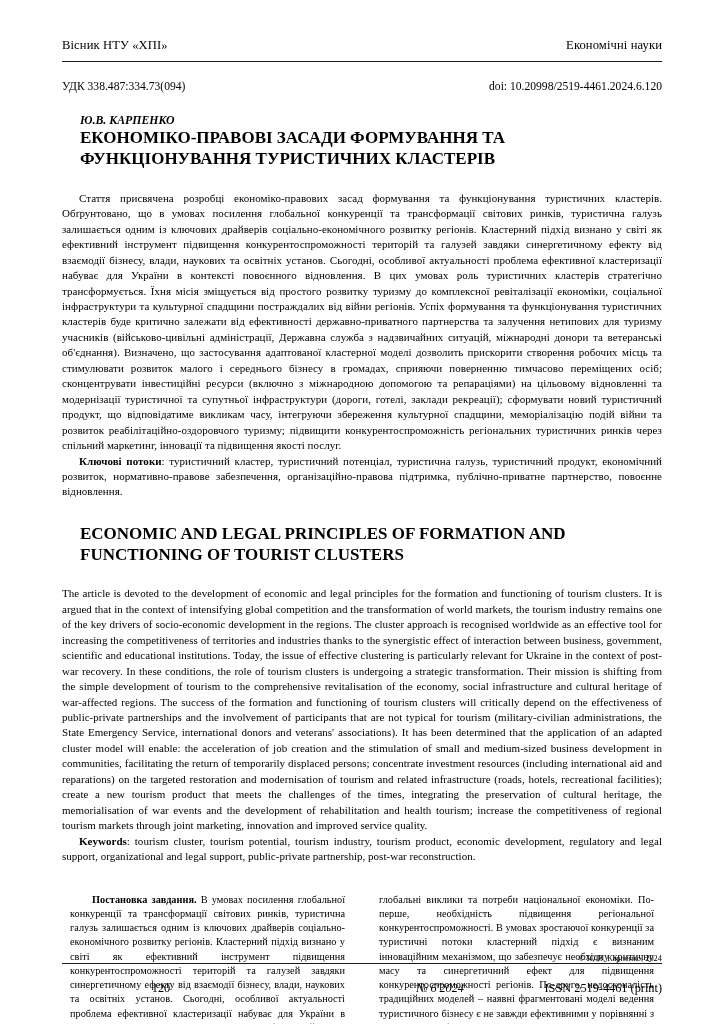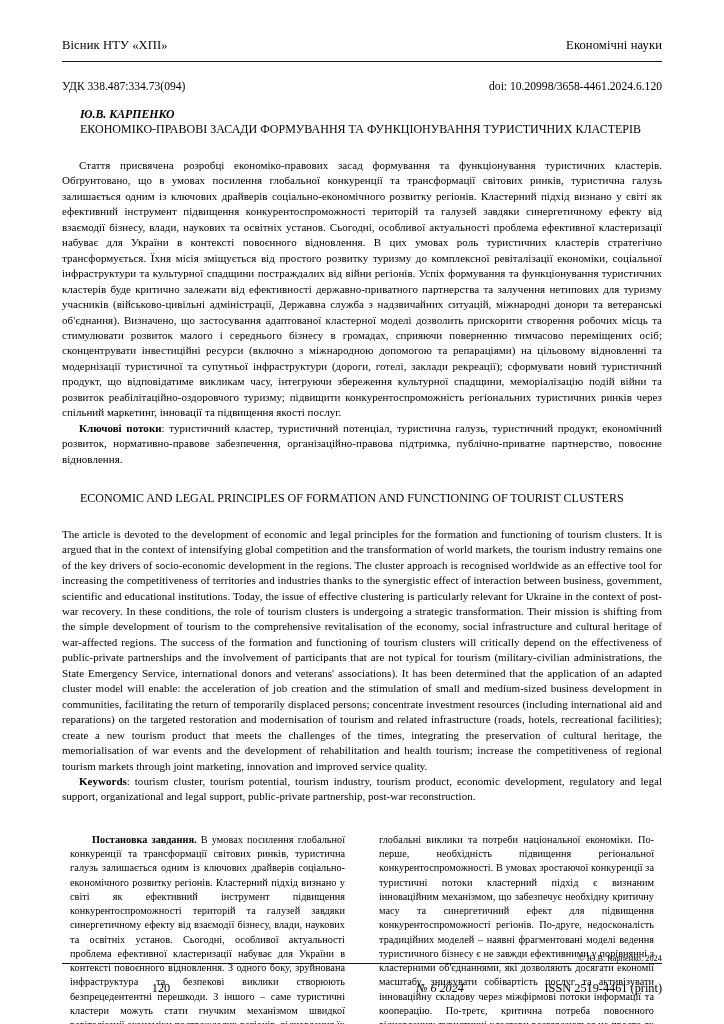--- a/index.html
+++ b/index.html
@@ -45,32 +45,32 @@
   
   .idline {
     display: flex;
     justify-content: space-between;
     align-items: baseline;
     font-size: 11.6px;
     margin-top: 18px;
   }
 
   
-  .titleblock { margin-top: 14px; }
+  .titleblock { margin-top: 20px; }
   .titleblock.en { margin-top: 24px; }
   .author {
     font-size: 11.8px;
     font-weight: bold;
     font-style: italic;
     margin-left: 18px;
     line-height: 1.22;
   }
   .arttitle {
-    font-size: 12px;
-    font-weight: normal;
+    font-size: 17px;
+    font-weight: bold;
     margin-left: 18px;
     line-height: 1.22;
     margin-top: 1px;
     text-transform: uppercase;
   }
 
   
   .abstract {
     font-size: 11px;
     line-height: 1.405;
@@ -133,21 +133,21 @@
 <div class="page">
 
   <div class="runhead">
     <div class="left">Вісник НТУ «ХПІ»</div>
     <div class="right">Економічні науки</div>
   </div>
   <div class="rule-top"></div>
 
   <div class="idline">
     <div>УДК 338.487:334.73(094)</div>
-    <div>doi: 10.20998/3658-4461.2024.6.120</div>
+    <div>doi: 10.20998/2519-4461.2024.6.120</div>
   </div>
 
   <div class="titleblock uk">
     <div class="author">Ю.В. КАРПЕНКО</div>
     <div class="arttitle">ЕКОНОМІКО-ПРАВОВІ ЗАСАДИ ФОРМУВАННЯ ТА ФУНКЦІОНУВАННЯ ТУРИСТИЧНИХ КЛАСТЕРІВ</div>
   </div>
 
   <div class="abstract">
     <p>Стаття присвячена розробці економіко-правових засад формування та функціонування туристичних кластерів. Обґрунтовано, що в умовах посилення глобальної конкуренції та трансформації світових ринків, туристична галузь залишається одним із ключових драйверів соціально-економічного розвитку регіонів. Кластерний підхід визнано у світі як ефективний інструмент підвищення конкурентоспроможності територій та галузей завдяки синергетичному ефекту від взаємодії бізнесу, влади, наукових та освітніх установ. Сьогодні, особливої актуальності проблема ефективної кластеризації набуває для України в контексті повоєнного відновлення. В цих умовах роль туристичних кластерів стратегічно трансформується. Їхня місія зміщується від простого розвитку туризму до комплексної ревіталізації економіки, соціальної інфраструктури та культурної спадщини постраждалих від війни регіонів. Успіх формування та функціонування туристичних кластерів буде критично залежати від ефективності державно-приватного партнерства та залучення нетипових для туризму учасників (військово-цивільні адміністрації, Державна служба з надзвичайних ситуацій, міжнародні донори та ветеранські об'єднання). Визначено, що застосування адаптованої кластерної моделі дозволить прискорити створення робочих місць та стимулювати розвиток малого і середнього бізнесу в громадах, сприяючи поверненню тимчасово переміщених осіб; сконцентрувати інвестиційні ресурси (включно з міжнародною допомогою та репараціями) на цільовому відновленні та модернізації туристичної та супутньої інфраструктури (дороги, готелі, заклади рекреації); сформувати новий туристичний продукт, що відповідатиме викликам часу, інтегруючи збереження культурної спадщини, меморіалізацію подій війни та розвиток реабілітаційно-оздоровчого туризму; підвищити конкурентоспроможність регіональних туристичних ринків через спільний маркетинг, інновації та підвищення якості послуг.</p>
     <p>

